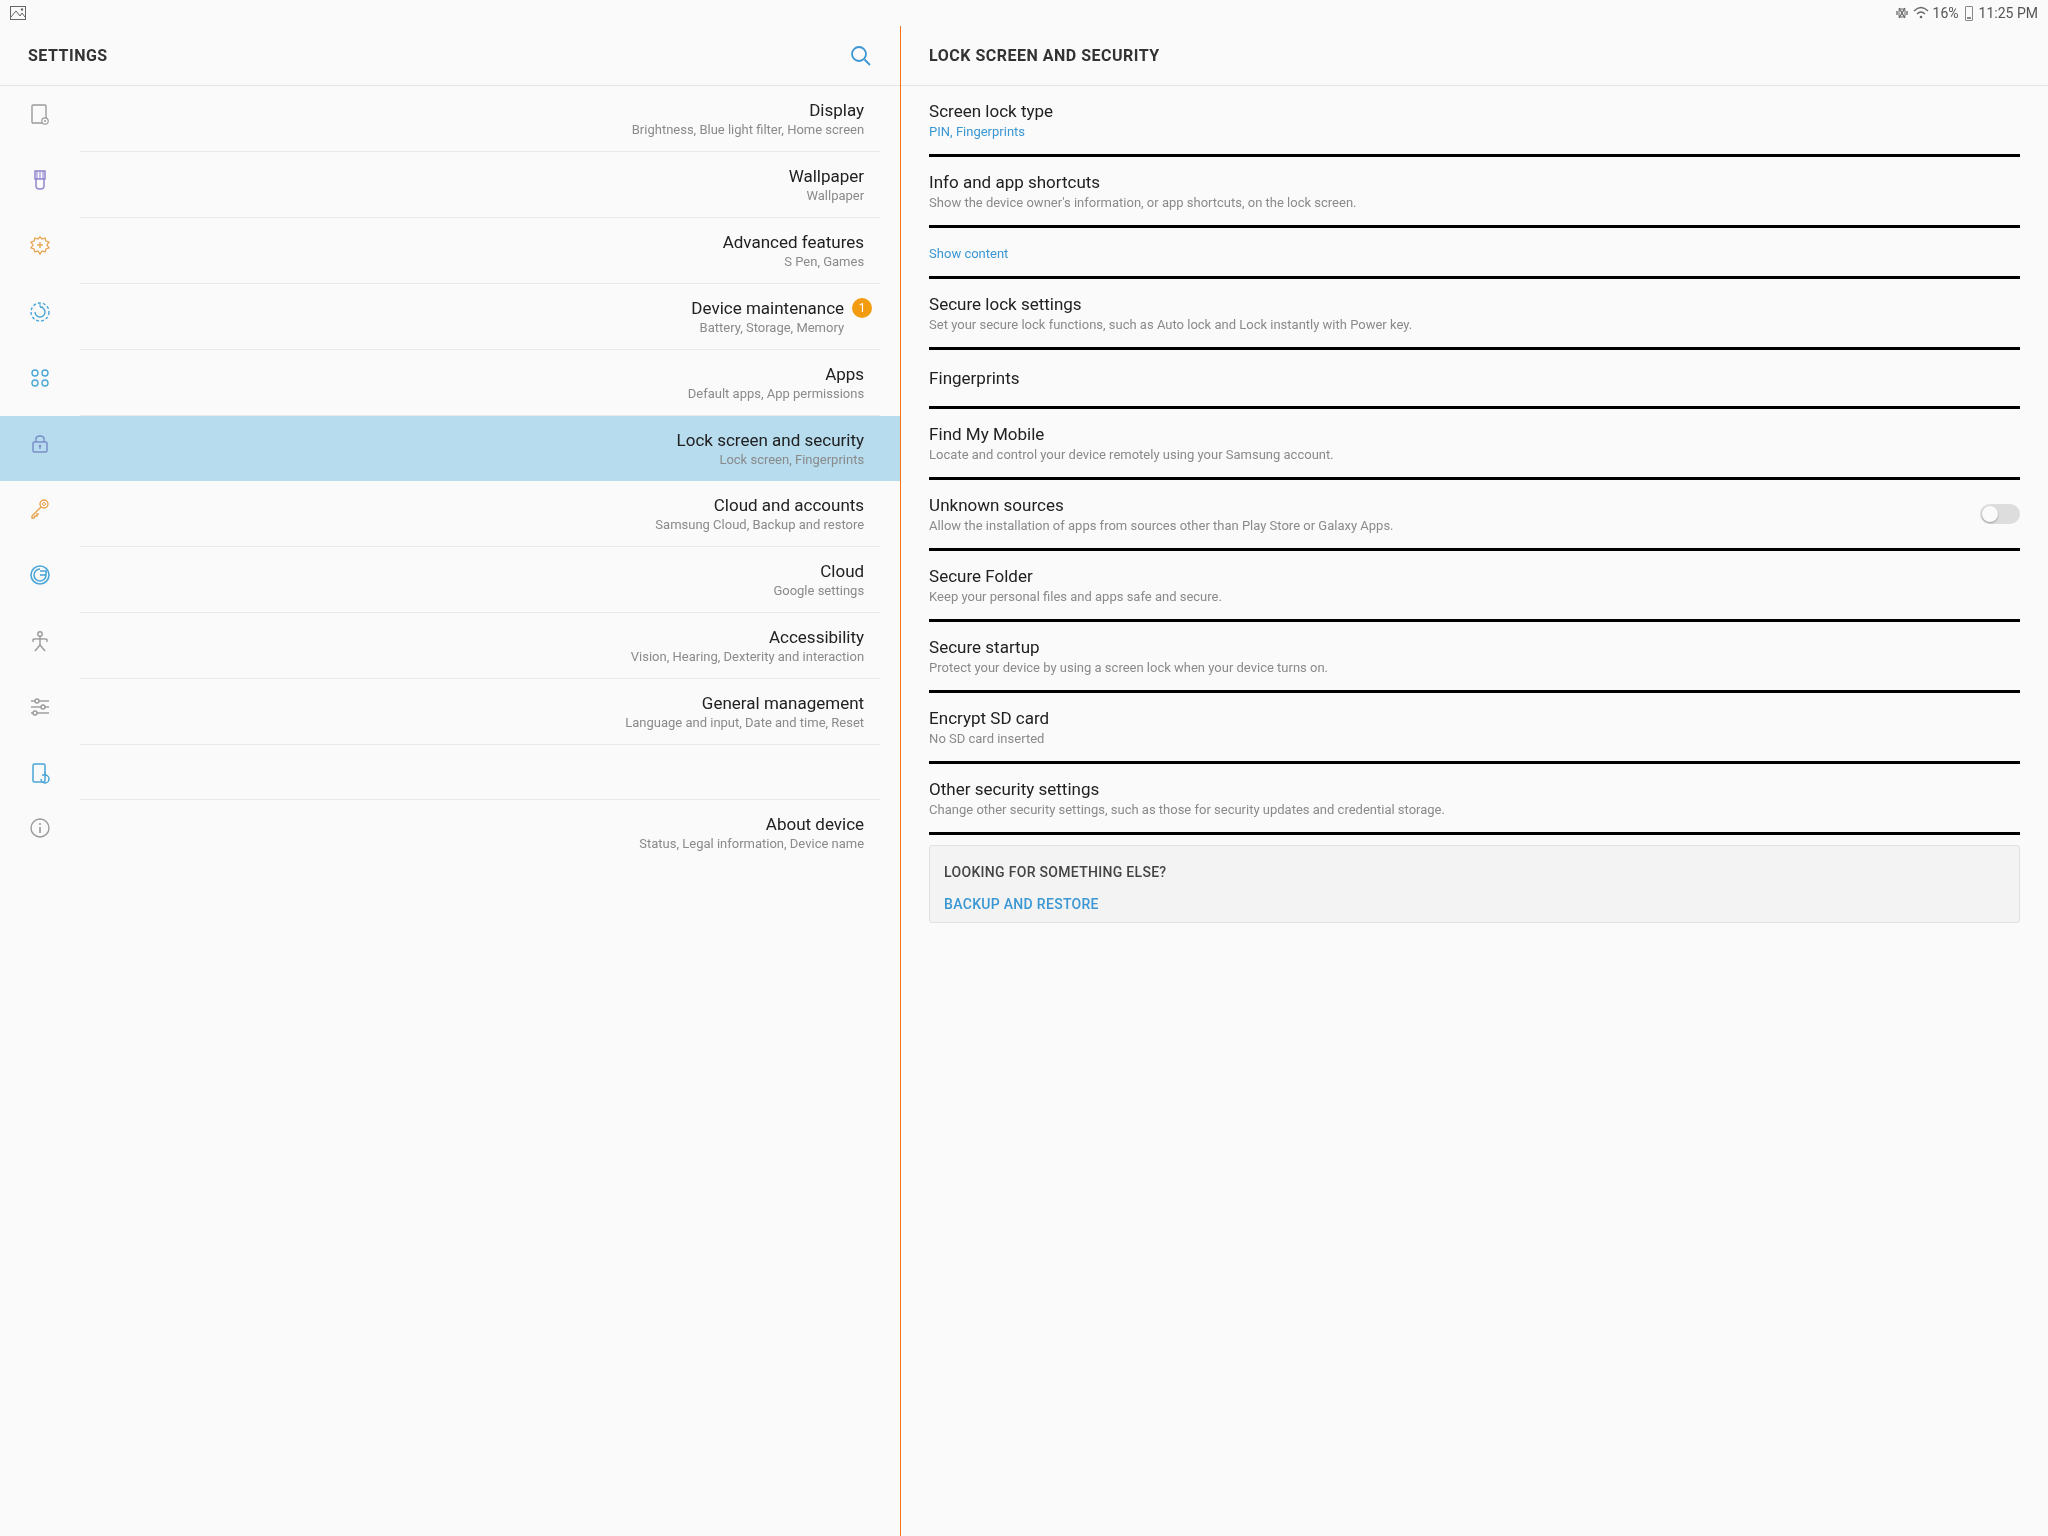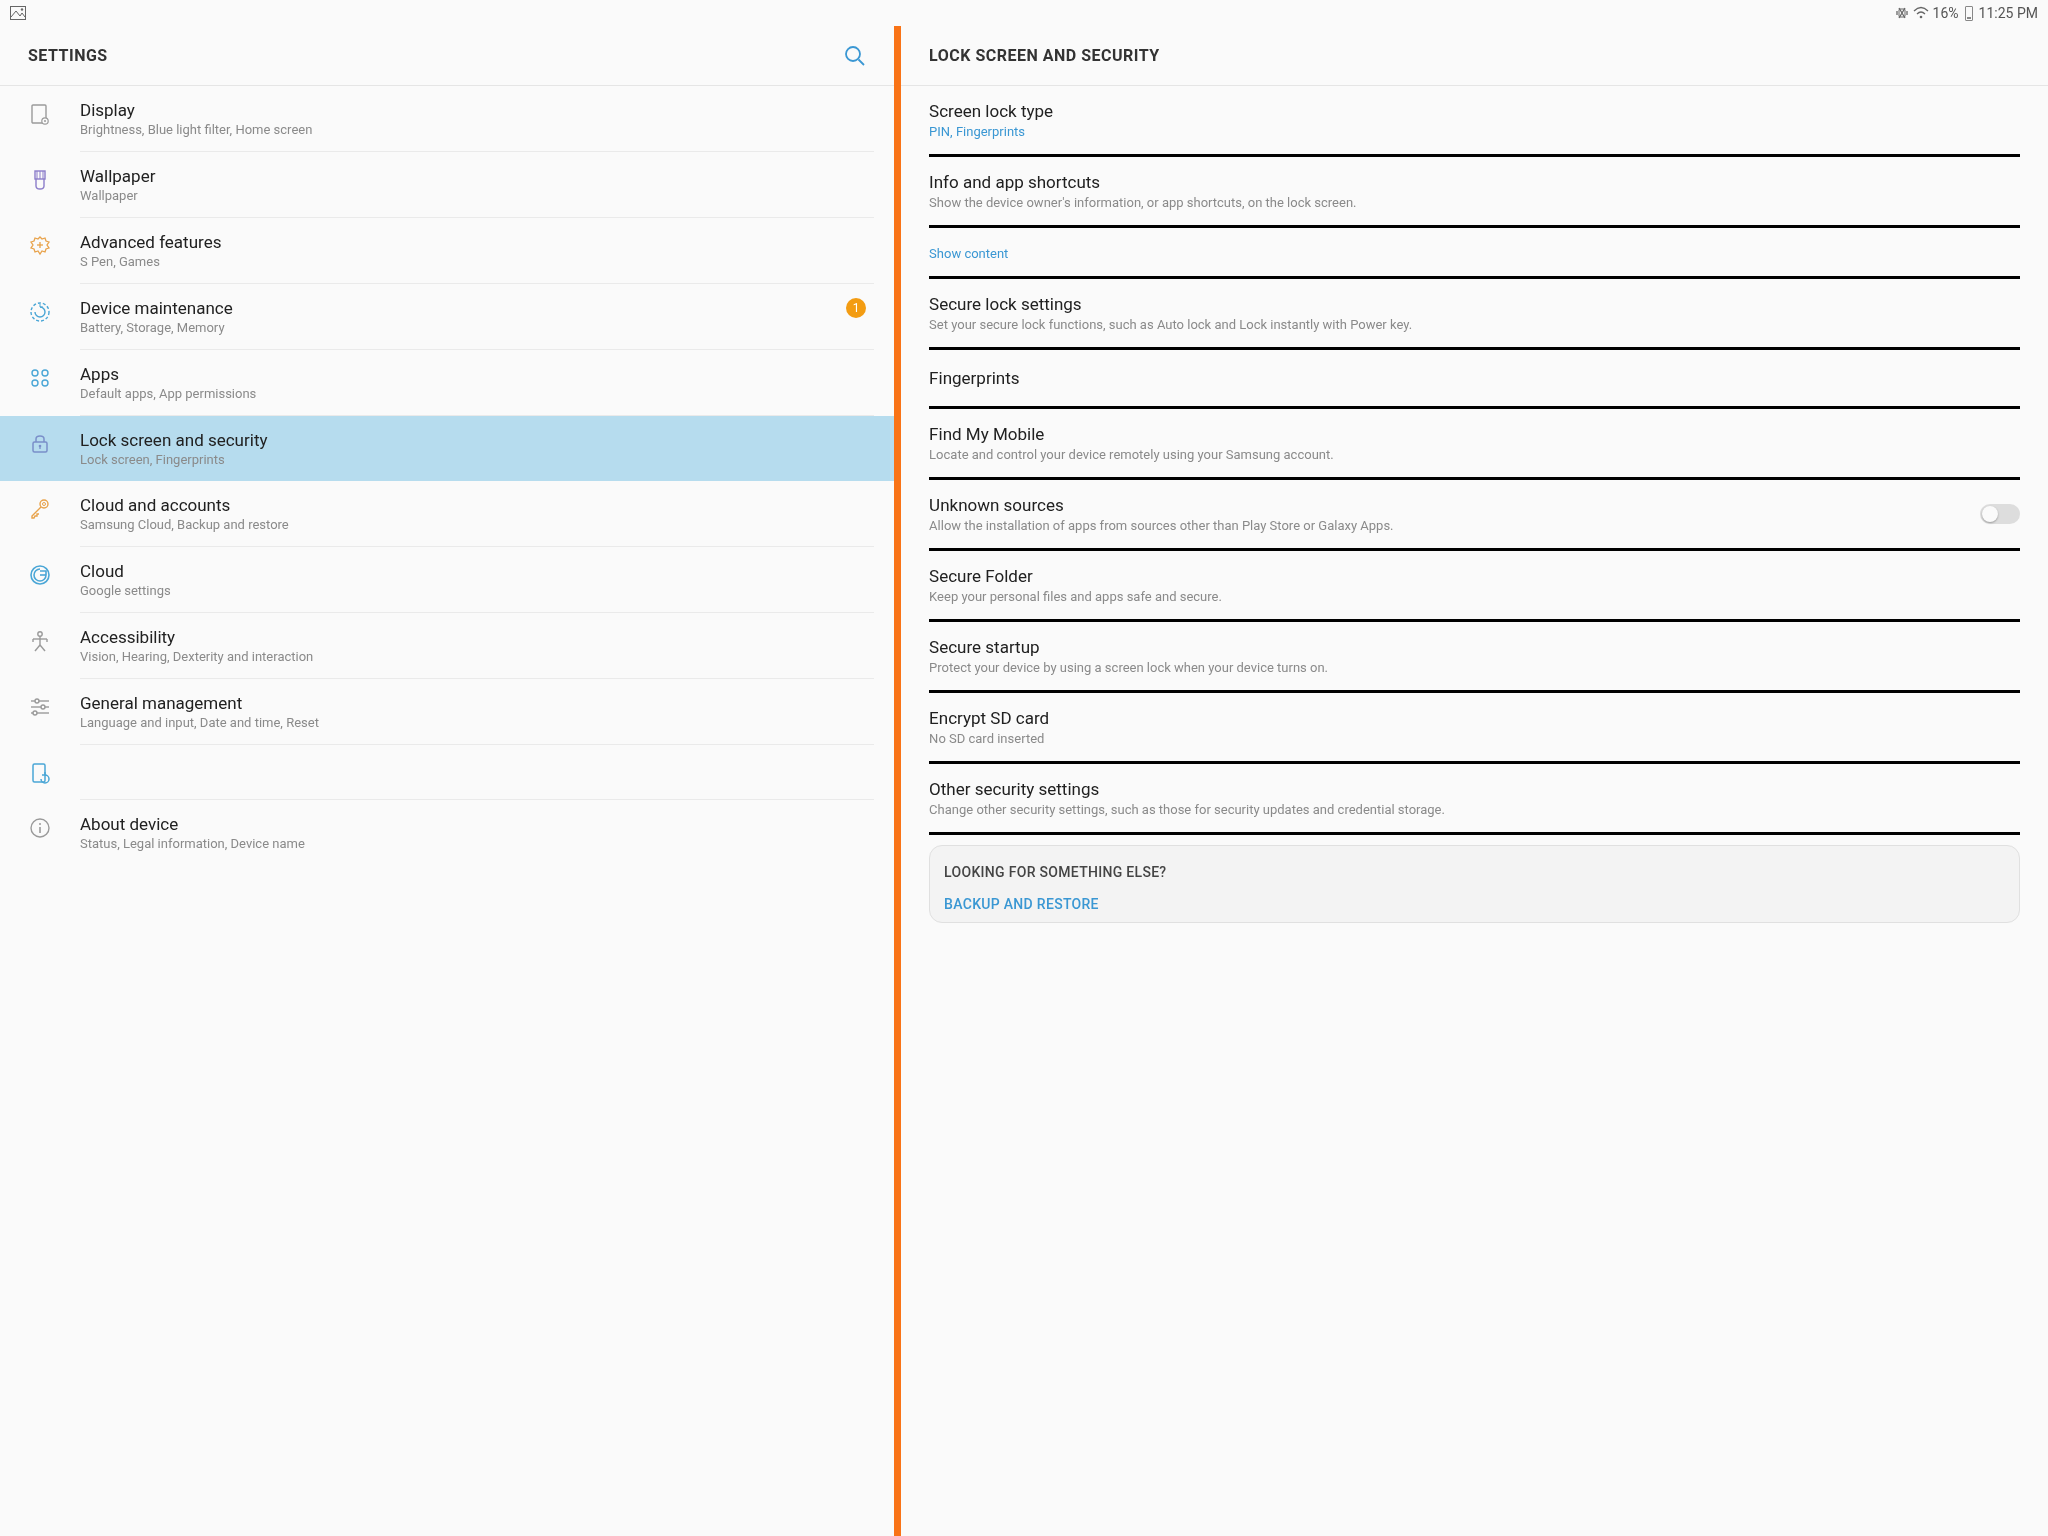--- a/index.html
+++ b/index.html
@@ -8,21 +8,21 @@
 
   
   .status-bar { height: 26px; display: flex; align-items: center; justify-content: space-between; padding: 0 10px; background: #fafafa; font-size: 13px; color: #666; }
   .status-left { display: flex; align-items: center; gap:6px;}
   .status-right { display: flex; align-items: center; gap: 4px; }
   .status-right span { font-size: 14px; color:#555;}
   .battery-box { width:8px; height:15px; border:1px solid #888; border-radius:1px; display:inline-block; position:relative; margin:0 2px;}
   .battery-box::after{content:'';position:absolute;bottom:1px;left:1px;right:1px;height:2px;background:#888;}
 
   .container { display:flex; height: calc(100% - 26px); }
-  .left { width: 44%; border-right:7px solid #f97316; display:flex; flex-direction:column;}
+  .left { width: 44%; border-right:1px solid #f97316; display:flex; flex-direction:column;text-align:right;}
   .right { flex:1; display:flex; flex-direction:column;}
 
   .header { height:60px; display:flex; align-items:center; padding: 0 28px; border-bottom:1px solid #e5e5e5;}
   .header-title { font-size:16px; font-weight:700; letter-spacing:0.5px; color:#333;}
   .left .header { justify-content: space-between; position:relative;}
   .search-icon { color:#3a97d3;}
 
   .list { flex:1; overflow-y:auto;}
   .sidebar-item { display:flex; align-items:flex-start; padding: 14px 28px 14px 28px; cursor:pointer;}
   .sidebar-item .icon-col{ width:52px; display:flex; justify-content:flex-start; align-items:center; padding-top:2px;}
@@ -36,21 +36,21 @@
 
   .detail-item { padding: 15px 0 15px 0; margin: 0 28px; border-bottom:3px solid #000000; cursor:pointer; position:relative;}
   .detail-item:last-of-type{border-bottom:none;}
   .detail-item .dtitle{ font-size:17px; color:#212121;}
   .detail-item .dsub{ font-size:13px; color:#8a8a8a; margin-top:3px;}
   .detail-item .dsub.link{ color:#3a97d3;}
 
   .toggle { position:absolute; right:0; top:50%; transform:translateY(-50%); width:40px; height:20px; border-radius:10px; background:#ddd;}
   .toggle::after{content:'';position:absolute;left:2px;top:2px;width:16px;height:16px;border-radius:50%;background:#fafafa;box-shadow:0 1px 2px rgba(0,0,0,.3);}
 
-  .looking-box { margin: 10px 28px 0; border:1px solid #e0e0e0; background:#f3f3f3; border-radius:13px; padding: 18px 14px 10px;}
+  .looking-box { margin: 10px 28px 0; border:1px solid #e0e0e0; background:#f3f3f3; border-radius:3px; padding: 18px 14px 10px;}
   .looking-box .lk-title{ font-size:14px; font-weight:500; letter-spacing:0.3px; color:#444;}
   .looking-box .lk-link{ font-size:14px; font-weight:500; color:#3a97d3; margin-top:16px; letter-spacing:0.3px;}
 
   svg{display:block;}
 
   
   .list::-webkit-scrollbar{width:0;}
 </style>
 </head>
 <body>

